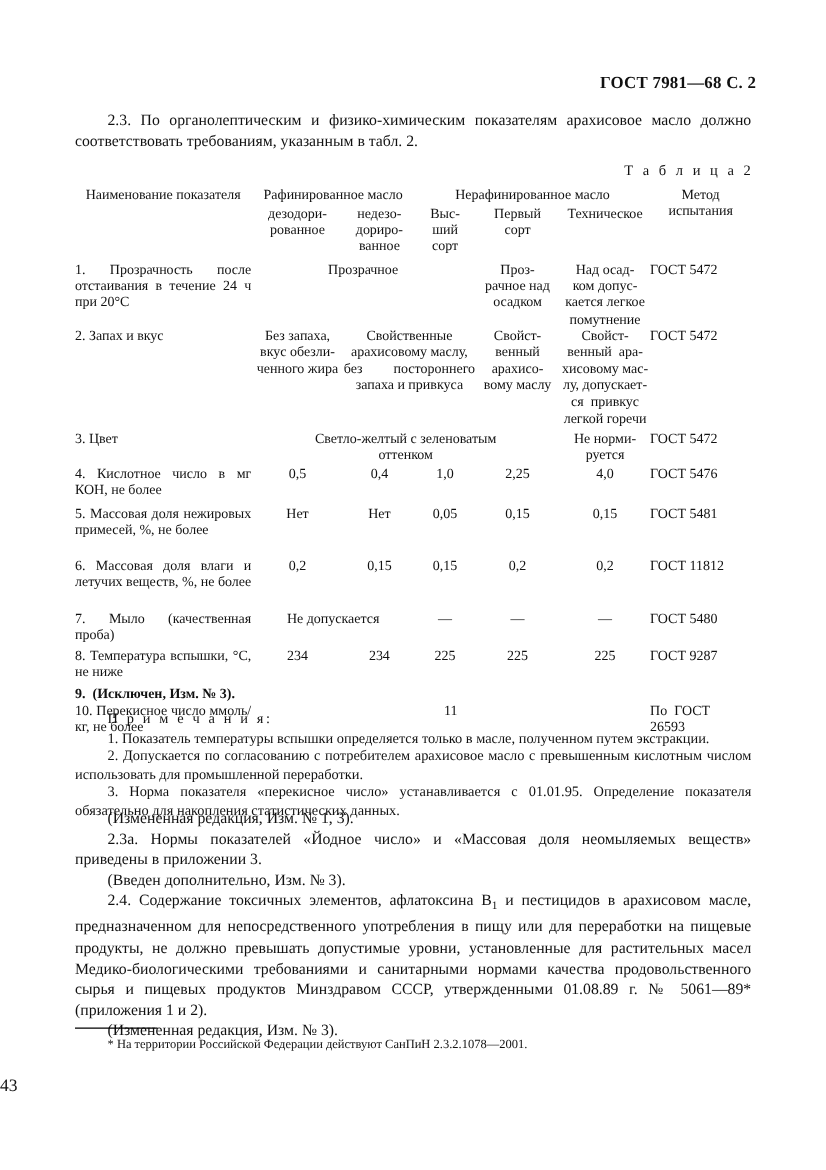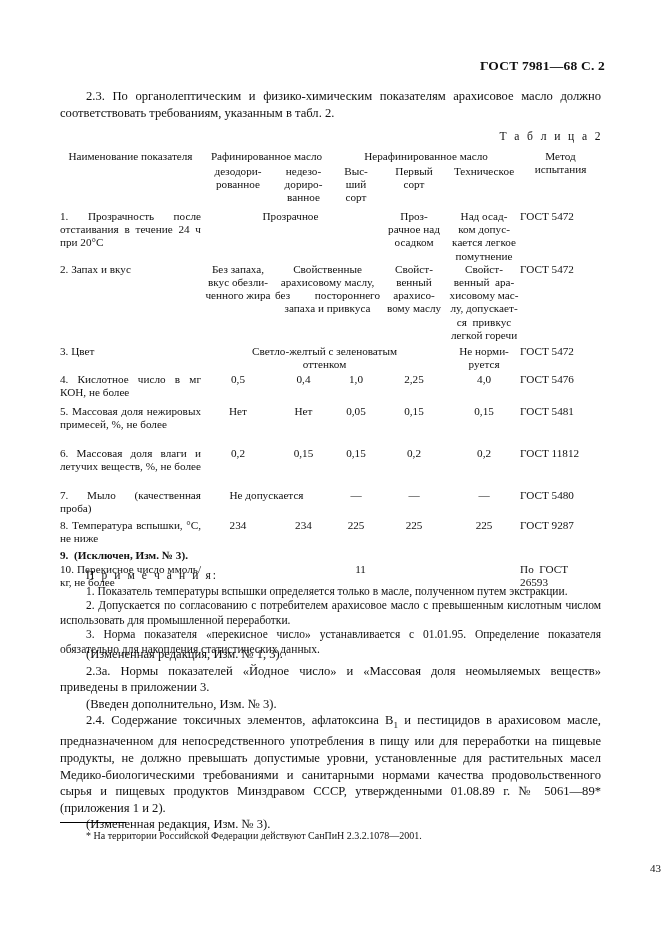--- a/index.html
+++ b/index.html
@@ -158,22 +158,22 @@
     line-height: 15px;
     text-indent: 26px;
   }
 
   
   .folio {
     position: absolute;
     top: 862px;
     left: 0;
     width: 661px;
-    text-align: right;
-    font-size: 11px;
+    text-align: left;
+    font-size: 14px;
   }
   sub { font-size: 0.72em; }
 </style>
 </head>
 <body>
 
 <div class="page">
 
   <div class="runhead">ГОСТ 7981—68 С. 2</div>
 

